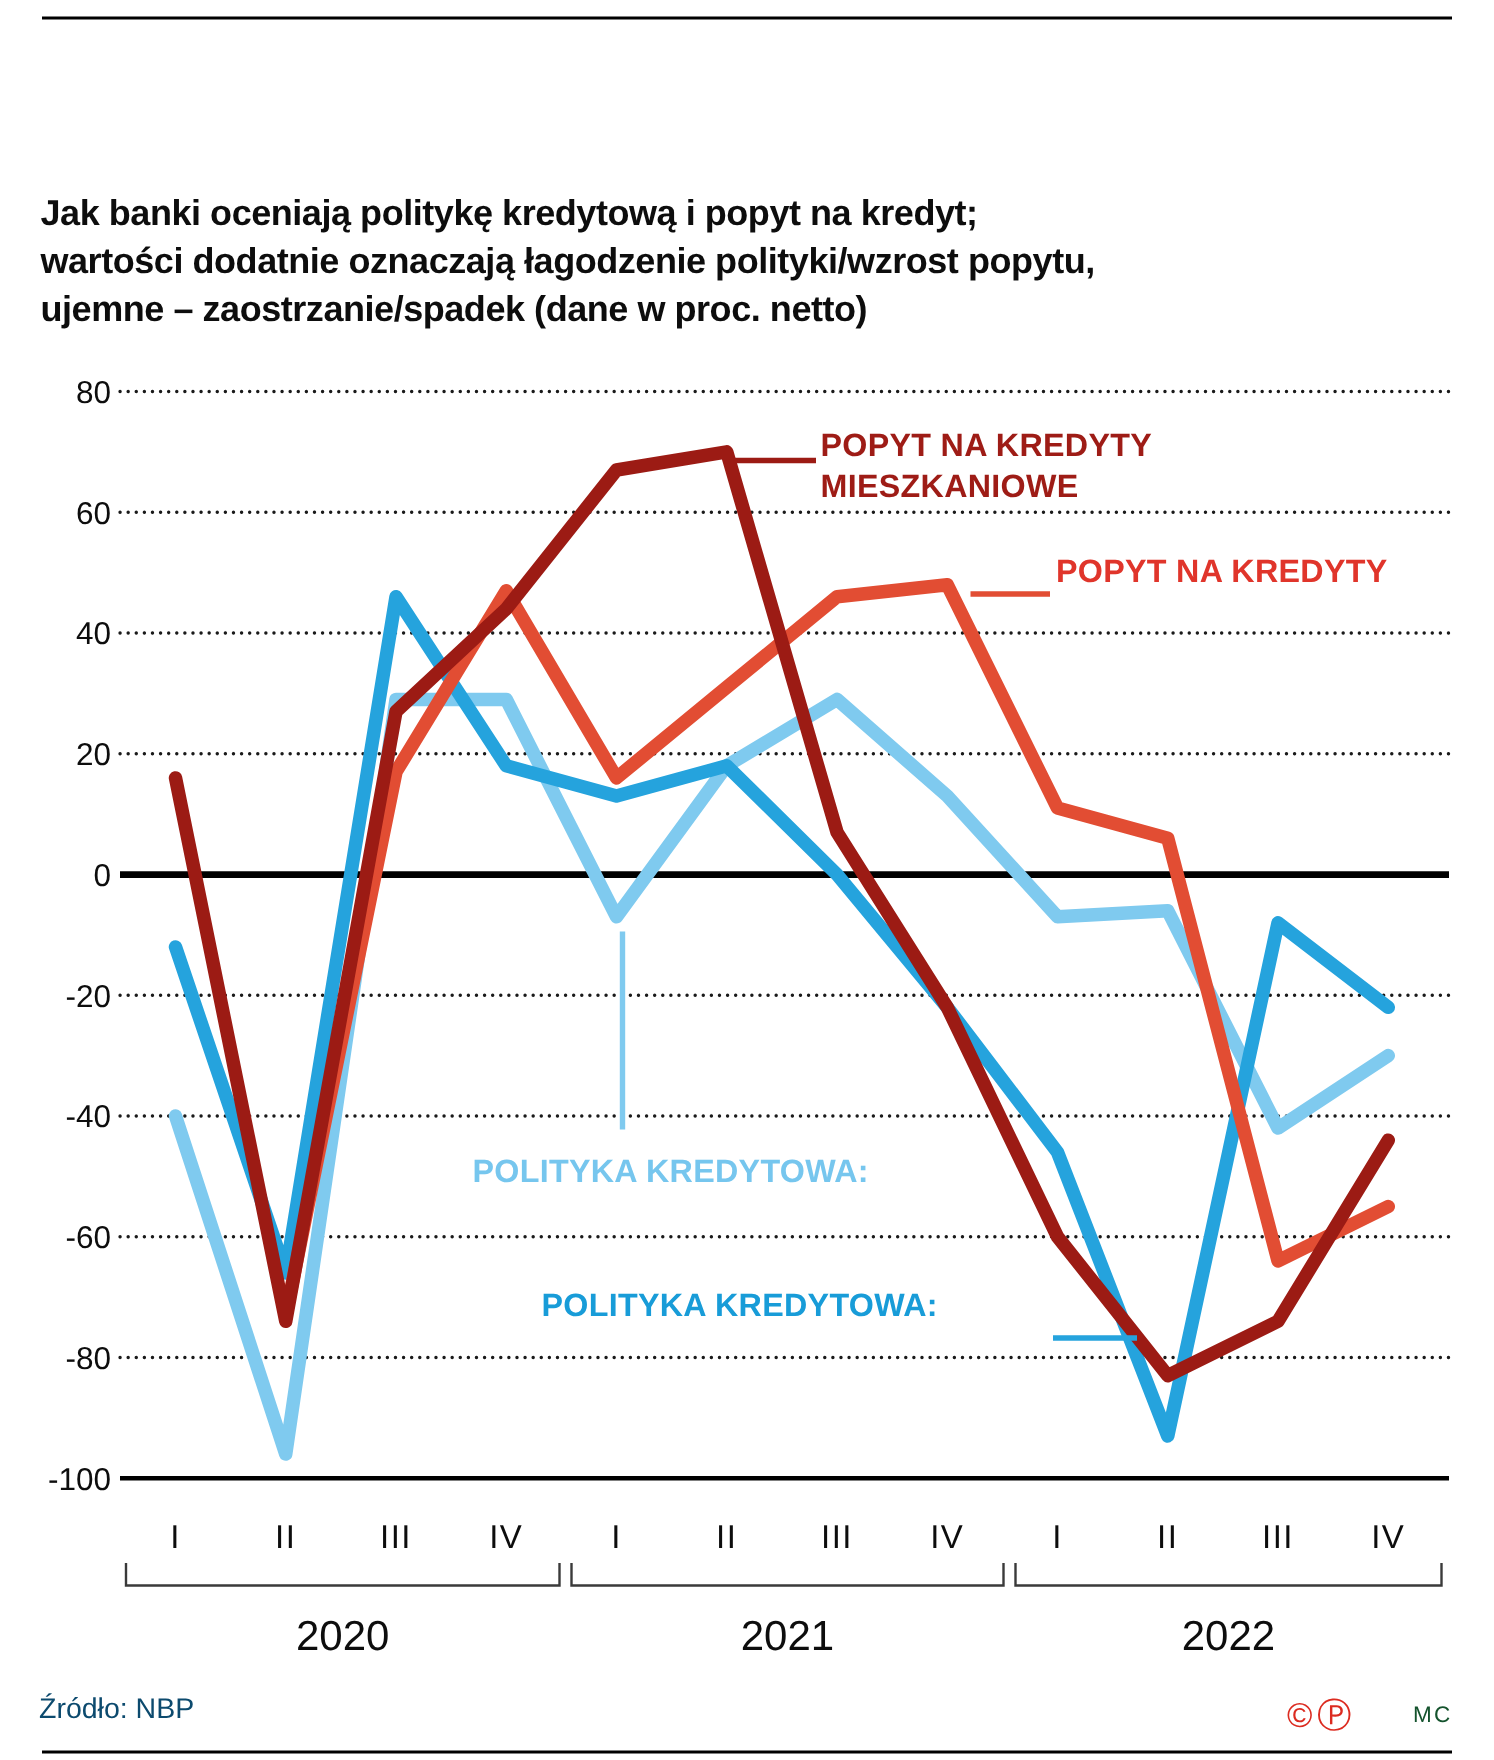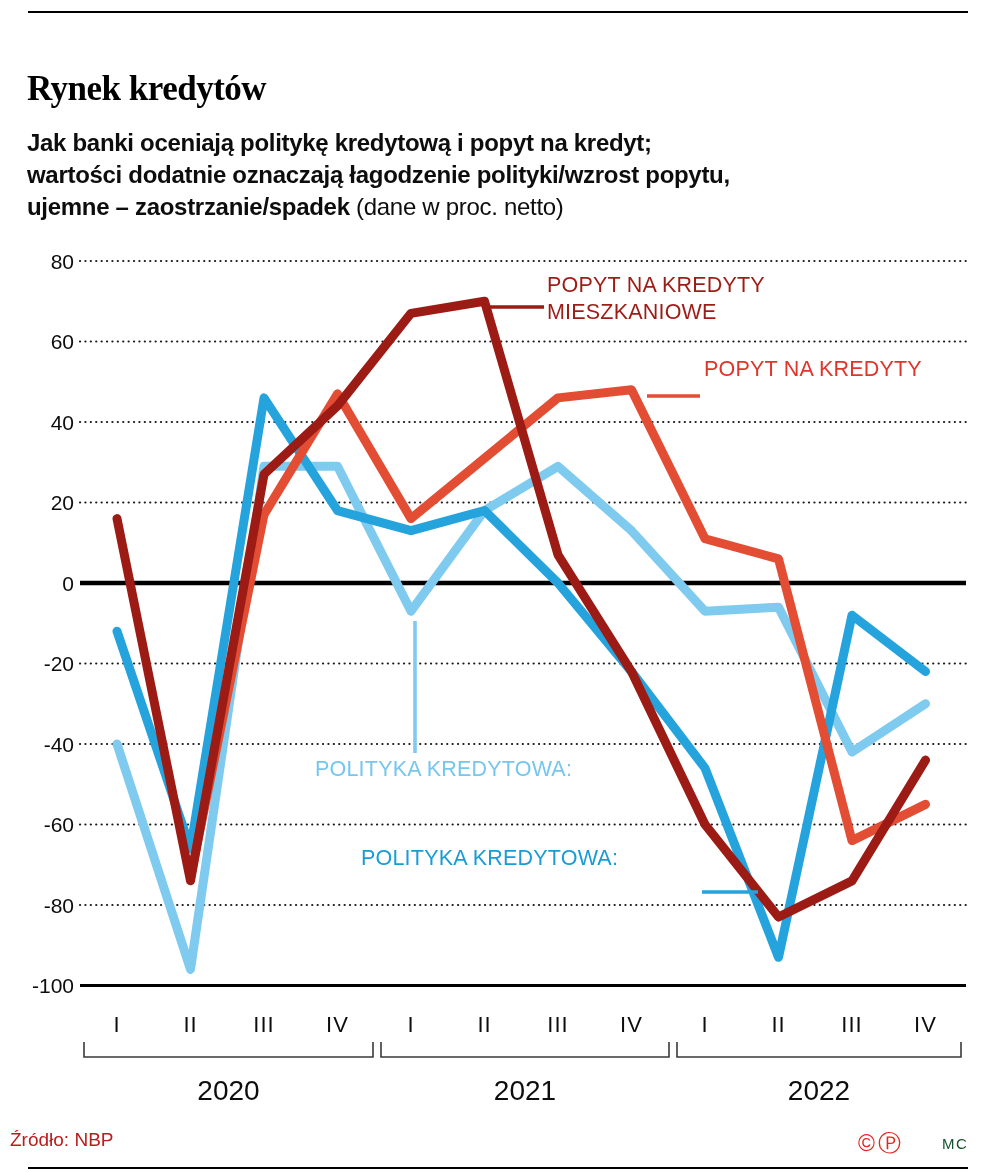--- a/index.html
+++ b/index.html
@@ -5,38 +5,37 @@
   html,body{margin:0;padding:0;background:#fff;}
   #page{position:relative;width:996px;height:1173px;background:#fff;overflow:hidden;
         font-family:"Liberation Sans",sans-serif;color:#111;}
   .rule{position:absolute;left:28px;right:28px;height:2px;background:#000;}
   #rule-top{top:11px;}
   #rule-bottom{top:1167px;}
   #title{position:absolute;left:27px;top:46px;font-family:"Liberation Serif",serif;
          font-weight:700;font-size:35px;letter-spacing:-.5px;color:#000;}
   #subtitle{position:absolute;left:27px;top:111px;font-size:24px;line-height:32px;
             font-weight:700;letter-spacing:-.3px;color:#0d0d0d;margin-top:16px;}
-  #subtitle .normal{font-weight:400;}
-  .ann{position:absolute;font-weight:400;font-size:21.5px;line-height:27px;letter-spacing:.2px;}
+  #subtitle .normal{font-weight:700;}
+  .ann{position:absolute;font-weight:700;font-size:21.5px;line-height:27px;letter-spacing:.2px;margin-top:12px;}
   #ann-popyt-miesz{left:547px;top:272px;}
   #ann-popyt-kons{left:704px;top:356px;}
   #ann-pol-kons{left:315px;top:756px;}
   #ann-pol-miesz{left:361px;top:845px;}
   #chart-svg{position:absolute;left:0;top:0;}
-  #footer-source{position:absolute;left:10px;top:1129px;font-size:19px;color:#b91c1c;}
+  #footer-source{position:absolute;left:26px;top:1129px;font-size:19px;color:#0c4a6e;}
   #footer-marks{position:absolute;left:858px;top:1128px;font-size:23px;letter-spacing:3px;}
   #footer-credit{position:absolute;left:942px;top:1135px;font-size:15px;letter-spacing:1.5px;color:#14532d;}
 </style>
 </head>
 <body>
 <div id="page">
 
   <div class="rule" id="rule-top"></div>
 
-  <h1 id="title">Rynek kredytów</h1>
 
   <div id="subtitle">
     <div>Jak banki oceniają politykę kredytową i popyt na kredyt;</div>
     <div>wartości dodatnie oznaczają łagodzenie polityki/wzrost popytu,</div>
     <div><span>ujemne – zaostrzanie/spadek</span><span class="normal"> (dane w proc. netto)</span></div>
   </div>
 
   <svg id="chart-svg" width="996" height="1173" viewBox="0 0 996 1173">
       <line x1="80" y1="261" x2="966" y2="261" stroke="#1a1a1a" stroke-width="2.2" stroke-dasharray="0.1 5.3" stroke-linecap="round"></line>
       <line x1="80" y1="341.5" x2="966" y2="341.5" stroke="#1a1a1a" stroke-width="2.2" stroke-dasharray="0.1 5.3" stroke-linecap="round"></line>

